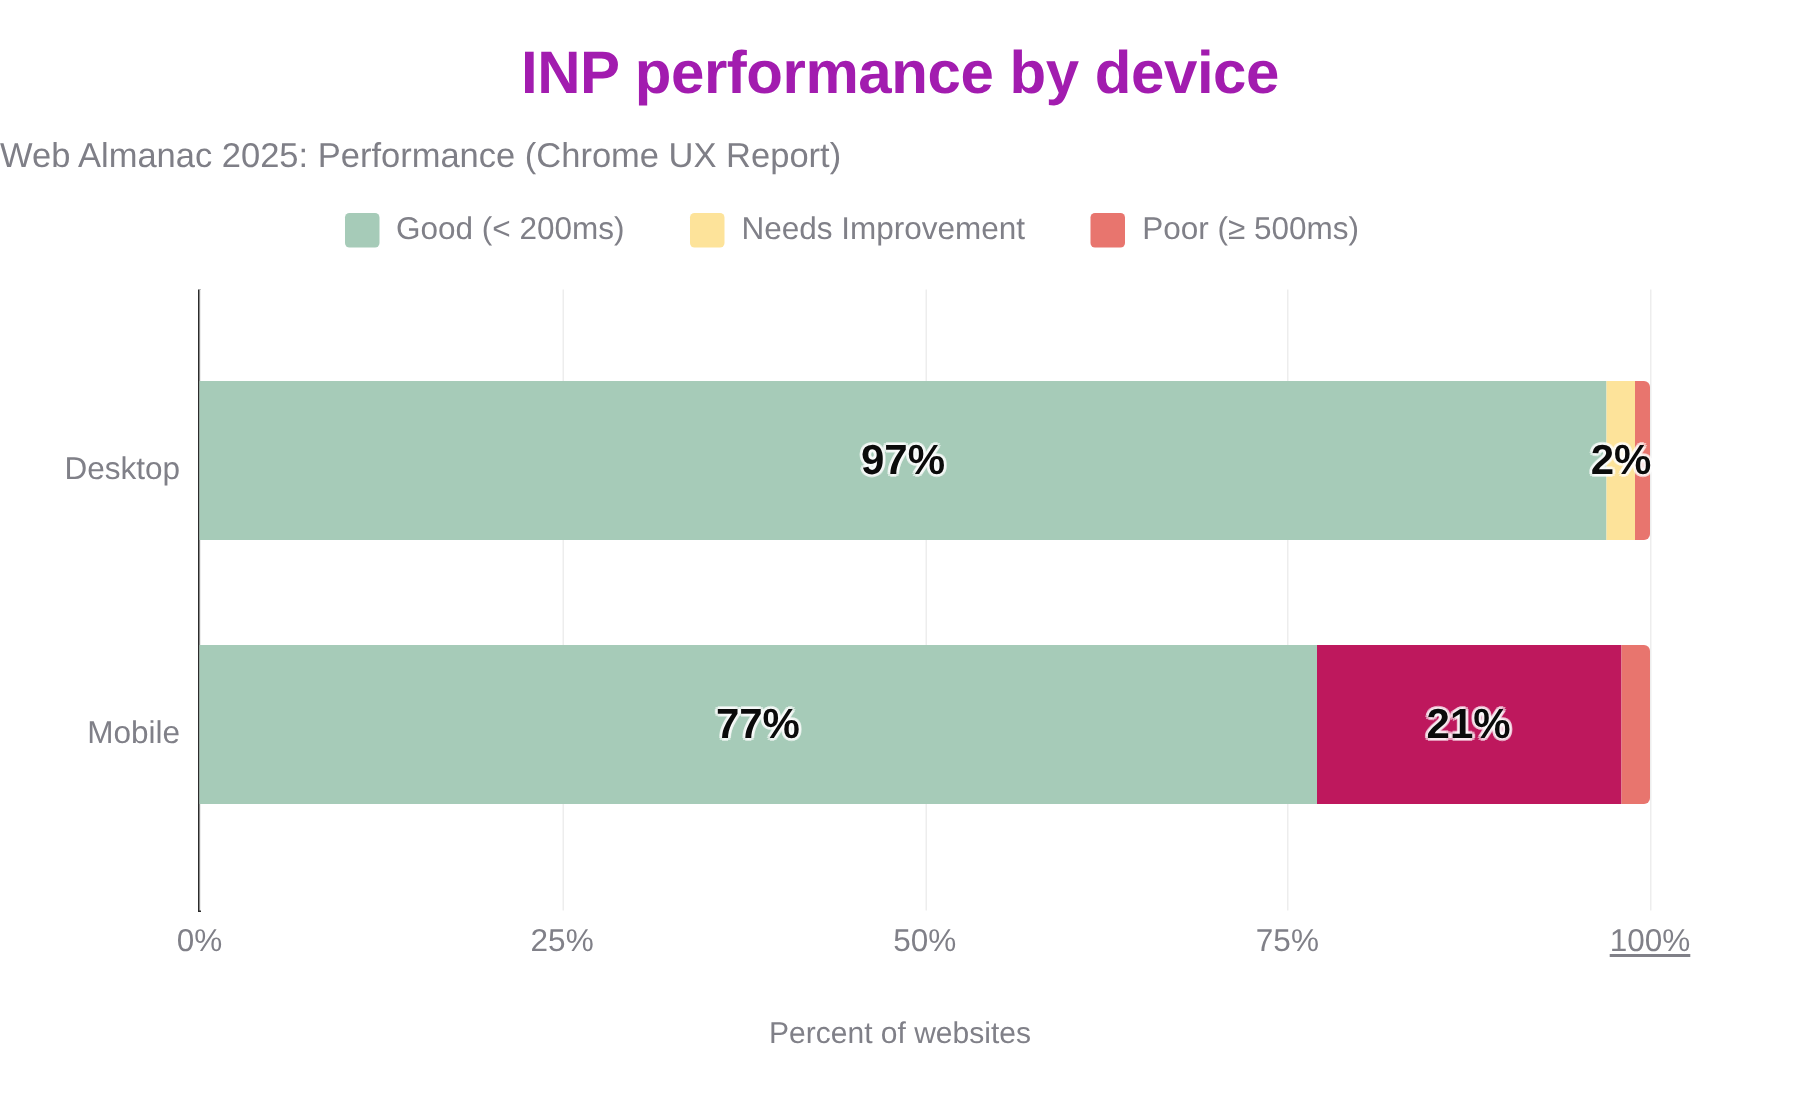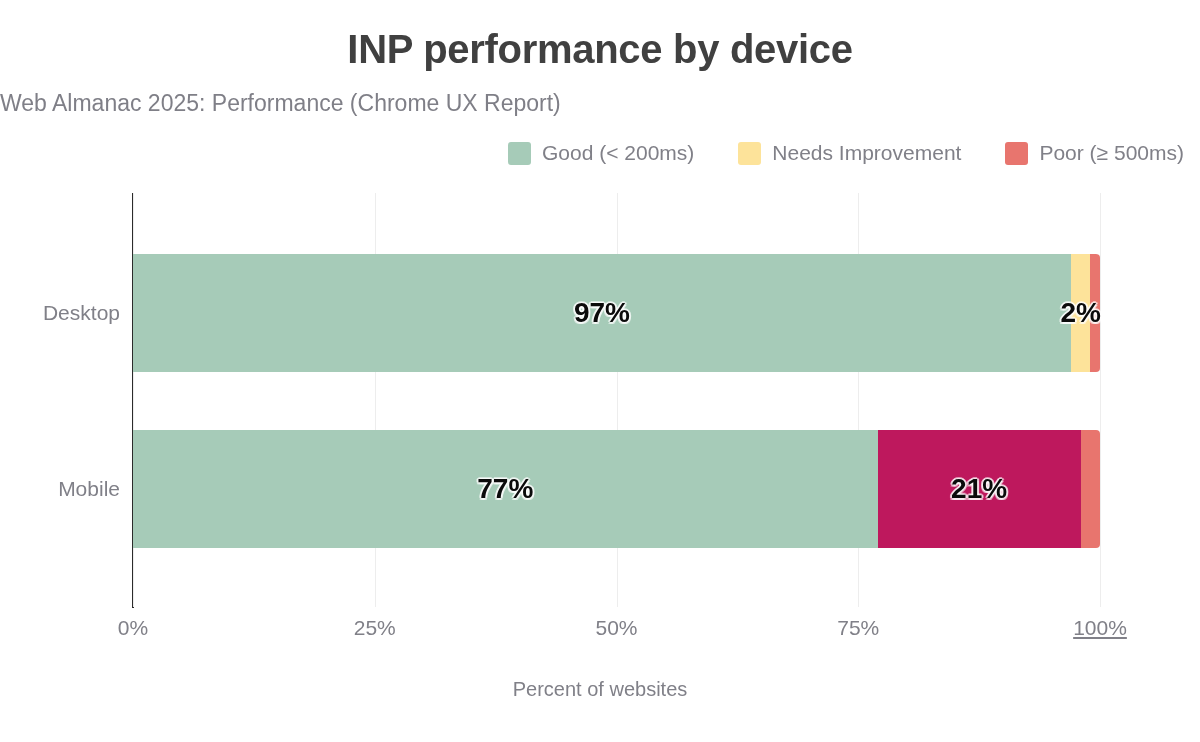--- a/index.html
+++ b/index.html
@@ -20,21 +20,21 @@
 
   .chart-title {
     position: absolute;
     top: 27px;
     left: 0;
     width: 1200px;
     text-align: center;
     font-size: 40px;
     font-weight: 700;
     letter-spacing: -0.3px;
-    color: #404040;
+    color: #a21caf;
     white-space: nowrap;
   }
   .chart-subtitle {
     position: absolute;
     top: 90px;
     left: 0;
     width: 1200px;
     text-align: left;
     font-size: 23px;
     font-weight: 400;
@@ -42,24 +42,23 @@
     white-space: nowrap;
   }
 
   
   .legend {
     position: absolute;
     top: 141px;
     left: 0;
     width: 1136px;
     display: flex;
-    justify-content: flex-end;
+    justify-content: center;
     align-items: center;
     gap: 44px;
-    margin-left: 48px;
   }
   .legend-item {
     display: flex;
     align-items: center;
     gap: 11px;
   }
   .legend-swatch {
     width: 23px;
     height: 23px;
     border-radius: 3px;
@@ -93,21 +92,21 @@
     width: 2px;
     height: 415px;
     background: #2b2b2b;
   }
 
   
   .bar-row {
     position: absolute;
     left: 0;
     width: 100%;
-    height: 118px;
+    height: 106px;
     display: flex;
     align-items: stretch;
   }
   .seg {
     position: relative;
     display: flex;
     align-items: center;
     justify-content: center;
     height: 100%;
     box-sizing: border-box;

